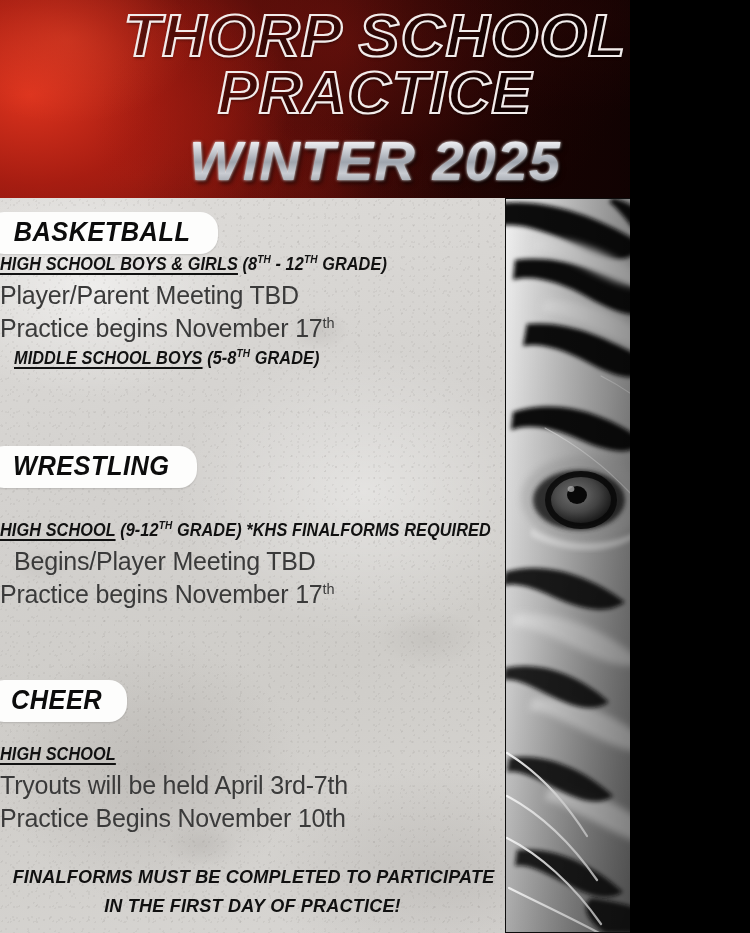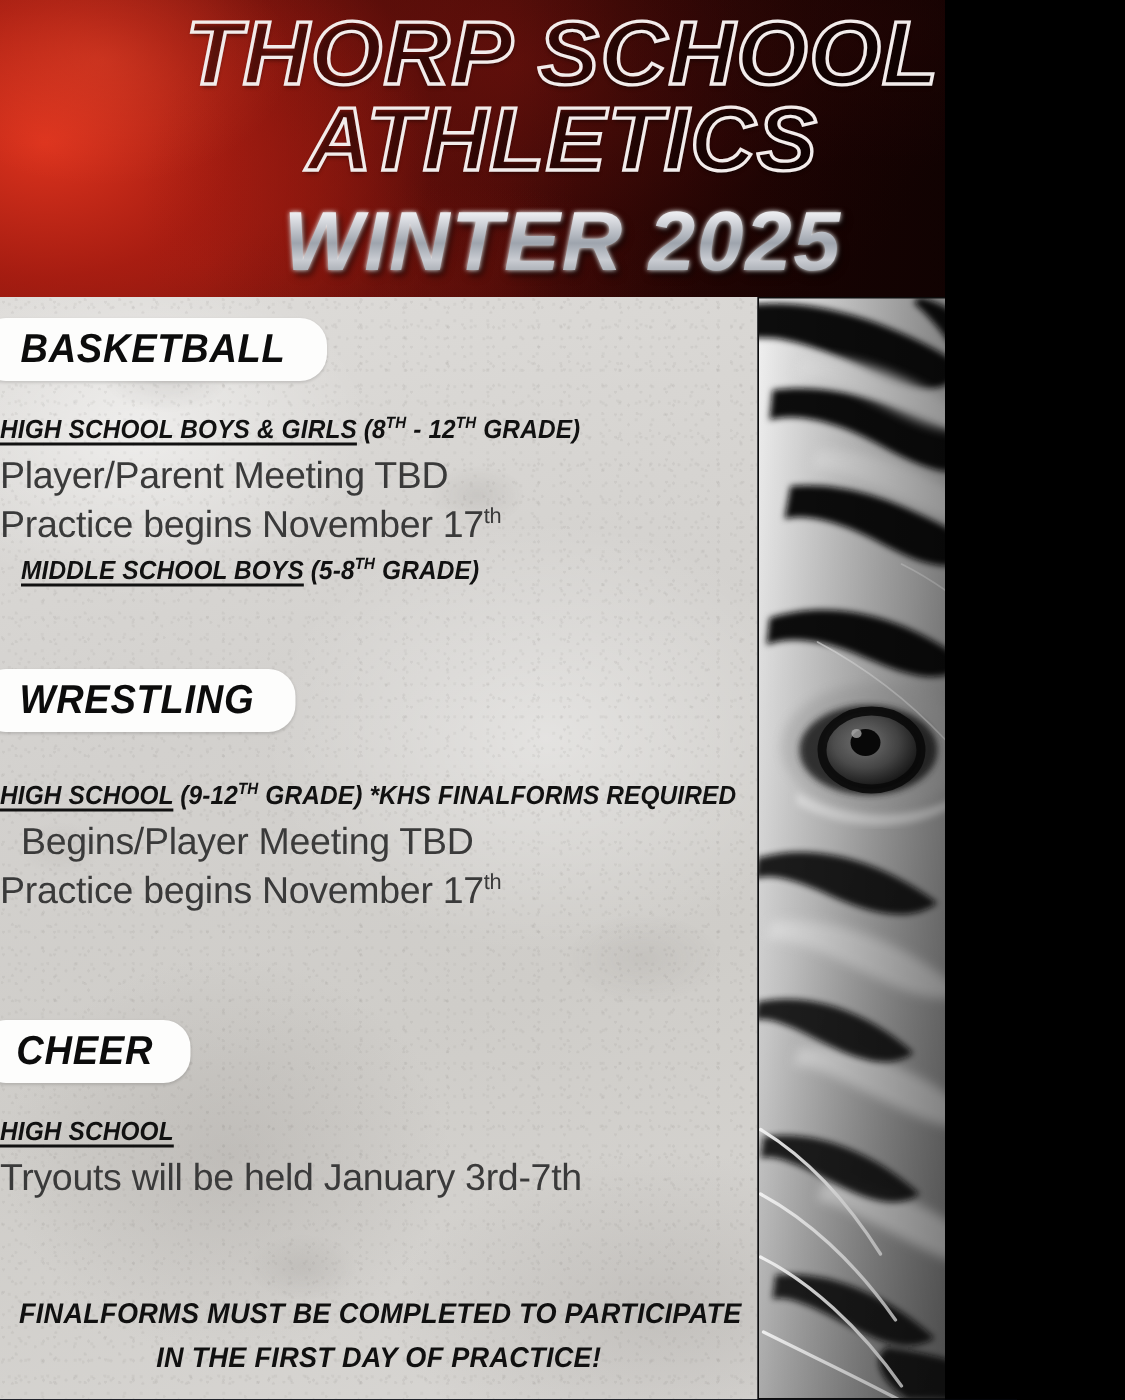--- a/index.html
+++ b/index.html
@@ -208,35 +208,35 @@
 </head>
 <body>
 
 <div class="poster">
 
   <div class="header">
     <div class="header-smoke"></div>
     <div class="header-vignette"></div>
     <div class="title-stack">
       <div class="title-line t-thorp">THORP SCHOOL</div>
-      <div class="title-line t-athletics">ATHLETICS</div>
+      <div class="title-line t-athletics">PRACTICE</div>
       <div class="title-line t-winter">WINTER 2025</div>
     </div>
   </div>
 
   <div class="content">
     <div class="grain"></div>
     <div class="blotch"></div>
 
     <div class="section" style="top:14px;">
       <div class="badge">
         <span class="badge-text">BASKETBALL</span>
       </div>
 
-      <div style="margin-top:22px;">
+      <div style="">
         <div class="heading"><span class="u">HIGH SCHOOL BOYS &amp; GIRLS</span><span> (8</span><sup>TH</sup><span> - 12</span><sup>TH</sup><span> GRADE)</span></div>
         <div class="body-line" style="margin-top:4px;">Player/Parent Meeting TBD</div>
         <div class="body-line"><span>Practice begins November 17</span><sup>th</sup></div>
       </div>
 
       <div class="indent" style="margin-top:4px;">
         <div class="heading"><span class="u">MIDDLE SCHOOL BOYS</span><span> (5-8</span><sup>TH</sup><span> GRADE)</span></div>
       </div>
     </div>
 
@@ -253,21 +253,22 @@
 
     </div>
 
     <div class="section" style="top:482px;">
       <div class="badge">
         <span class="badge-text">CHEER</span>
       </div>
 
       <div style="margin-top:22px;">
         <div class="heading"><span class="u">HIGH SCHOOL </span></div>
-        <div class="body-line" style="margin-top:4px;">Tryouts will be held January 3rd-7th</div>
+        <div class="body-line" style="margin-top:4px;">Tryouts will be held April 3rd-7th</div>
+        <div class="body-line">Practice Begins November 10th</div>
       </div>
     </div>
 
     <div class="footer" style="top:664px;">
       <div class="footer-line">FINALFORMS MUST BE COMPLETED TO PARTICIPATE</div>
       <div class="footer-line">IN THE FIRST DAY OF PRACTICE!</div>
     </div>
   </div>
 
   <div class="tiger">

